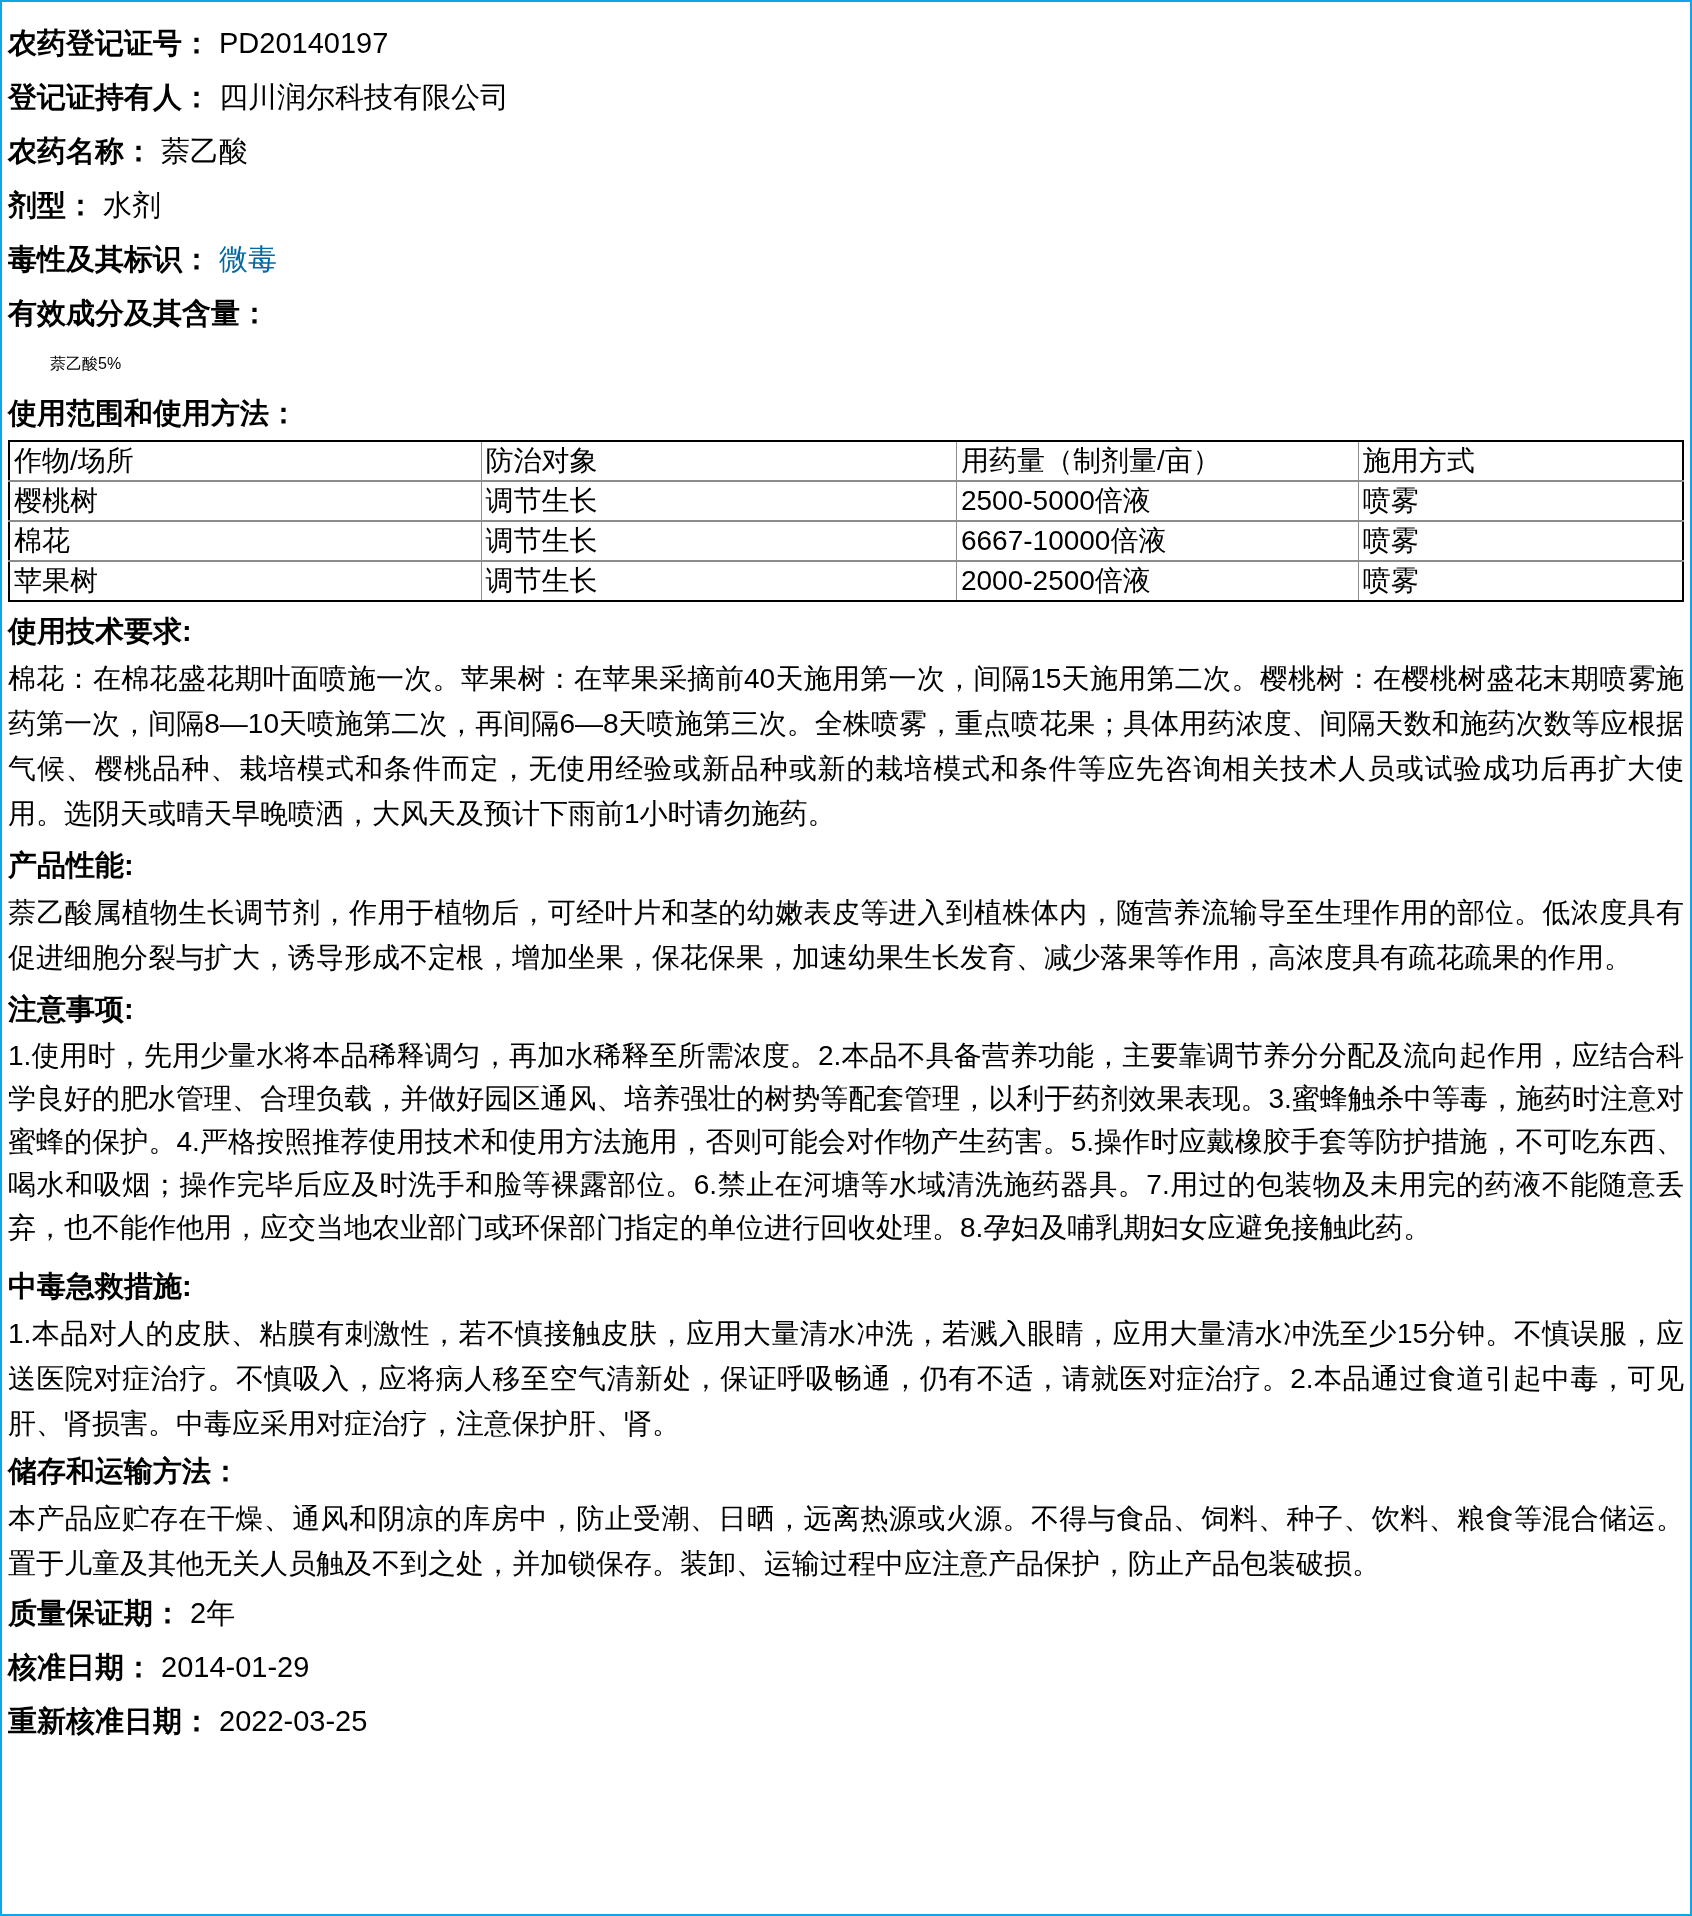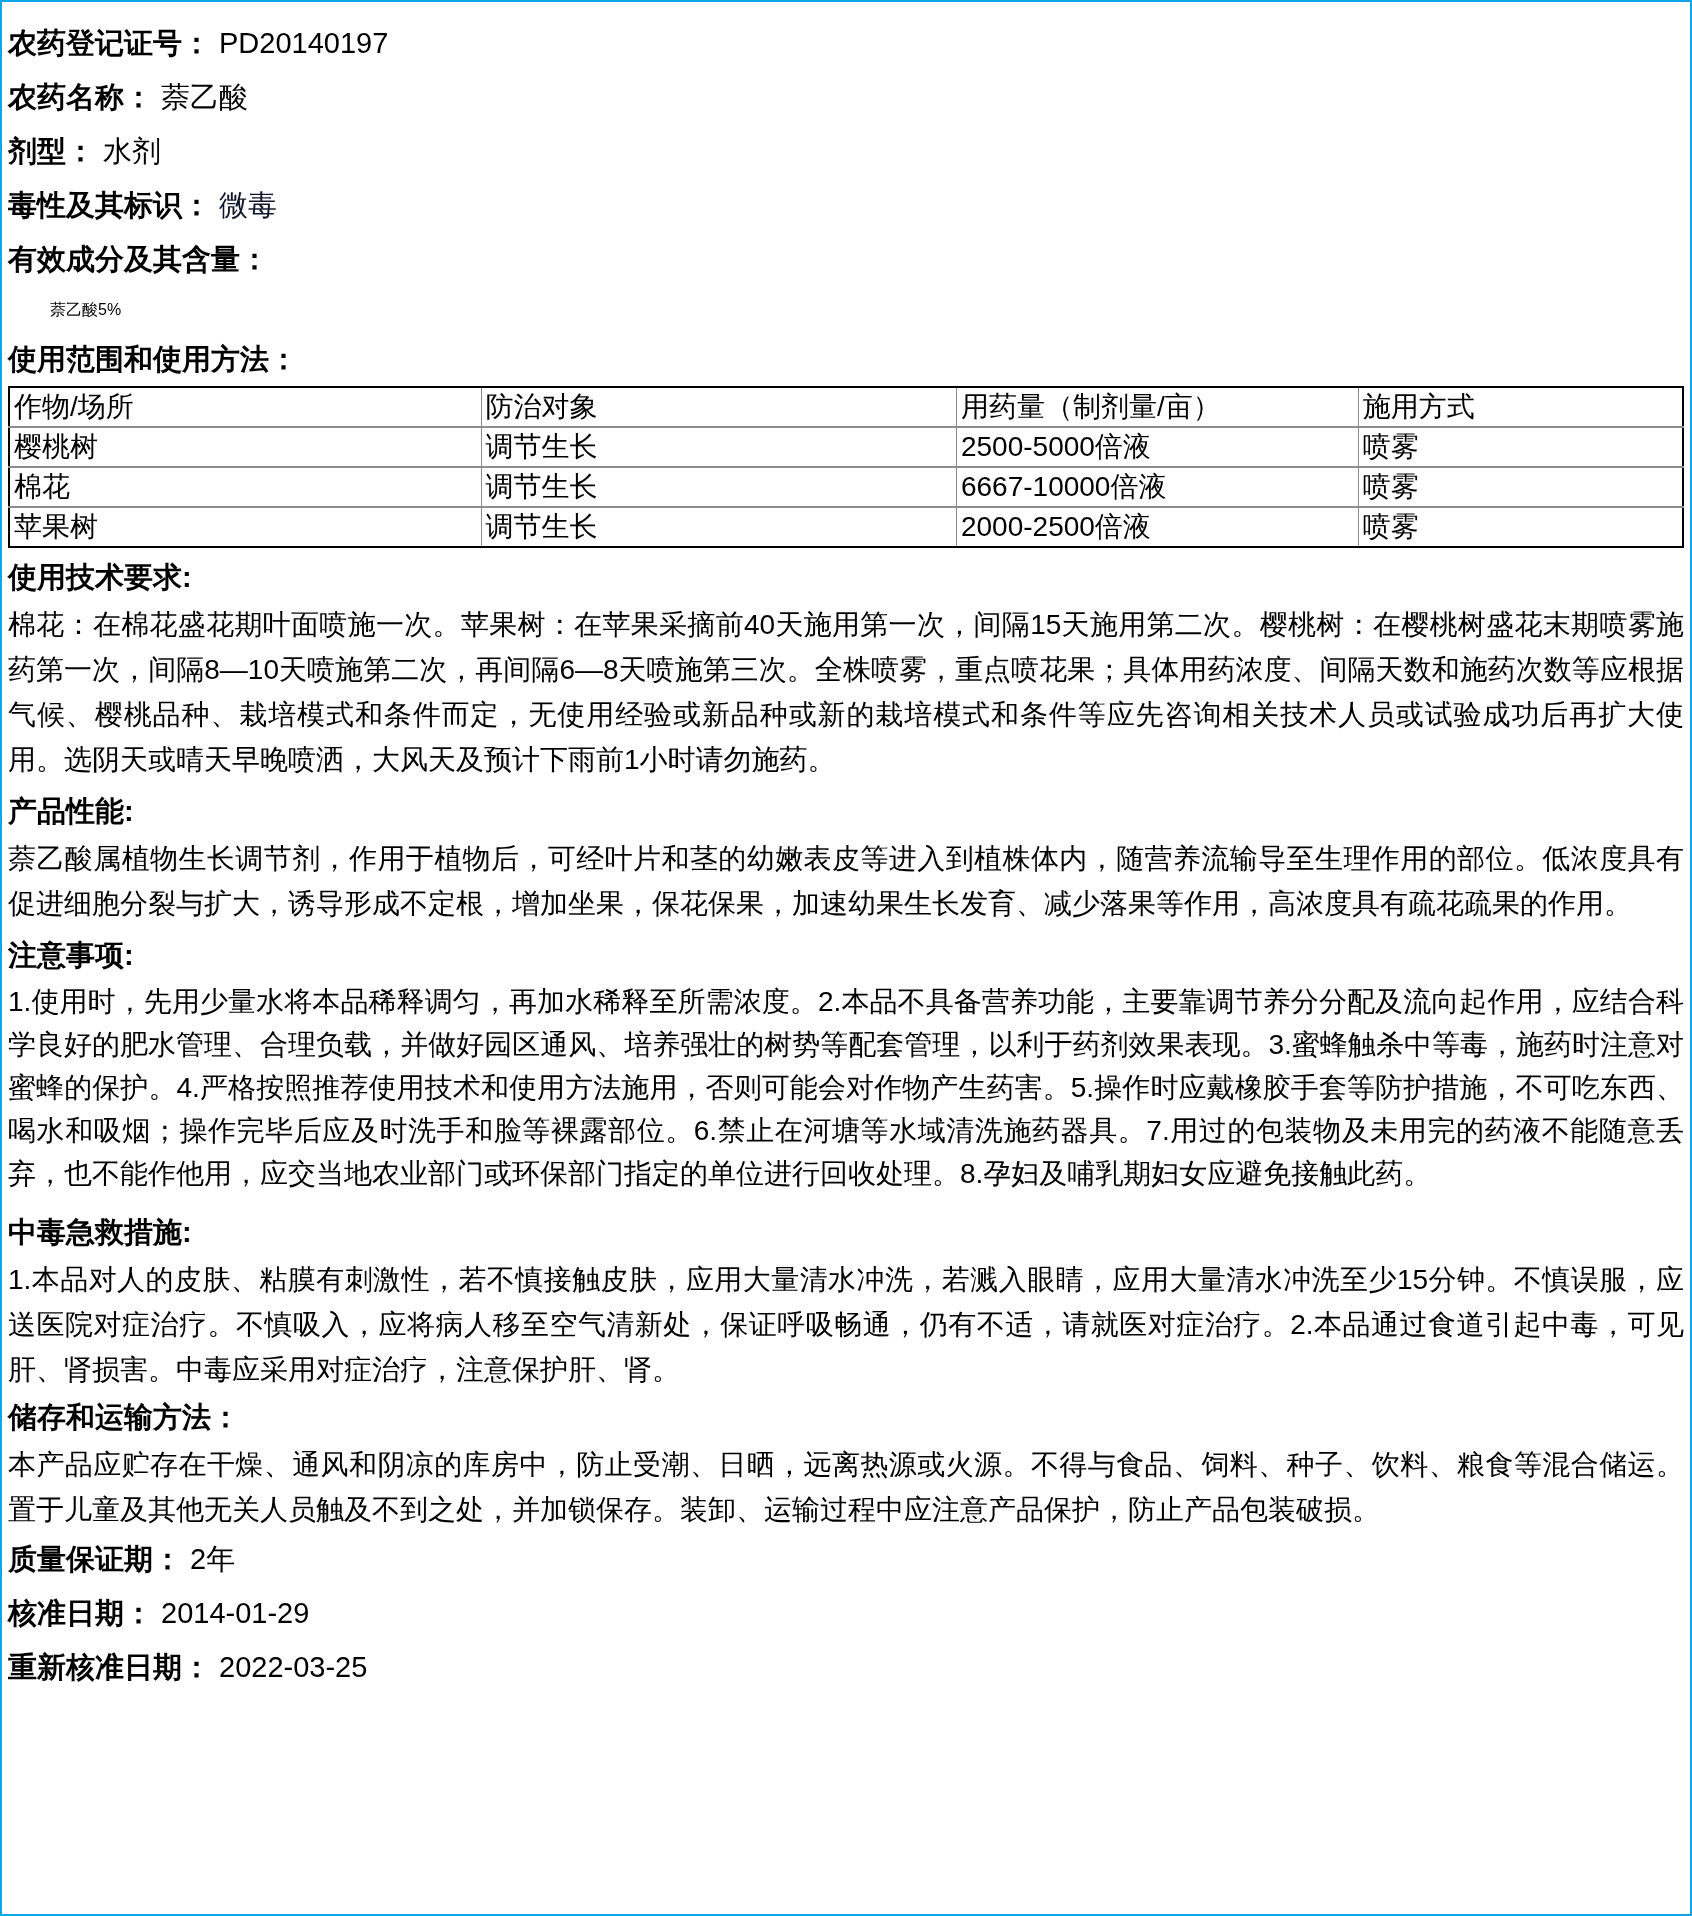--- a/index.html
+++ b/index.html
@@ -56,27 +56,30 @@
 </style>
 </head>
 <body>
 
 <div class="page">
 
   <div class="field">
     <span class="label">农药登记证号：</span><span class="value">PD20140197</span>
   </div>
   <div class="field">
+    <span class="label">登记证持有人：</span><span class="value">四川润尔科技有限公司</span>
+  </div>
+  <div class="field">
     <span class="label">农药名称：</span><span class="value">萘乙酸</span>
   </div>
   <div class="field">
     <span class="label">剂型：</span><span class="value">水剂</span>
   </div>
   <div class="field">
-    <span class="label">毒性及其标识：</span><span class="value" style="color: #0f172a;">微毒</span>
+    <span class="label">毒性及其标识：</span><span class="value" style="color: #0369a1;">微毒</span>
   </div>
 
   <div class="heading">有效成分及其含量：</div>
   <div class="ingredient">萘乙酸5%</div>
 
   <div class="usage-heading">使用范围和使用方法：</div>
   <table class="usage">
     <colgroup>
       <col style="width:28.2%">
       <col style="width:28.4%">

